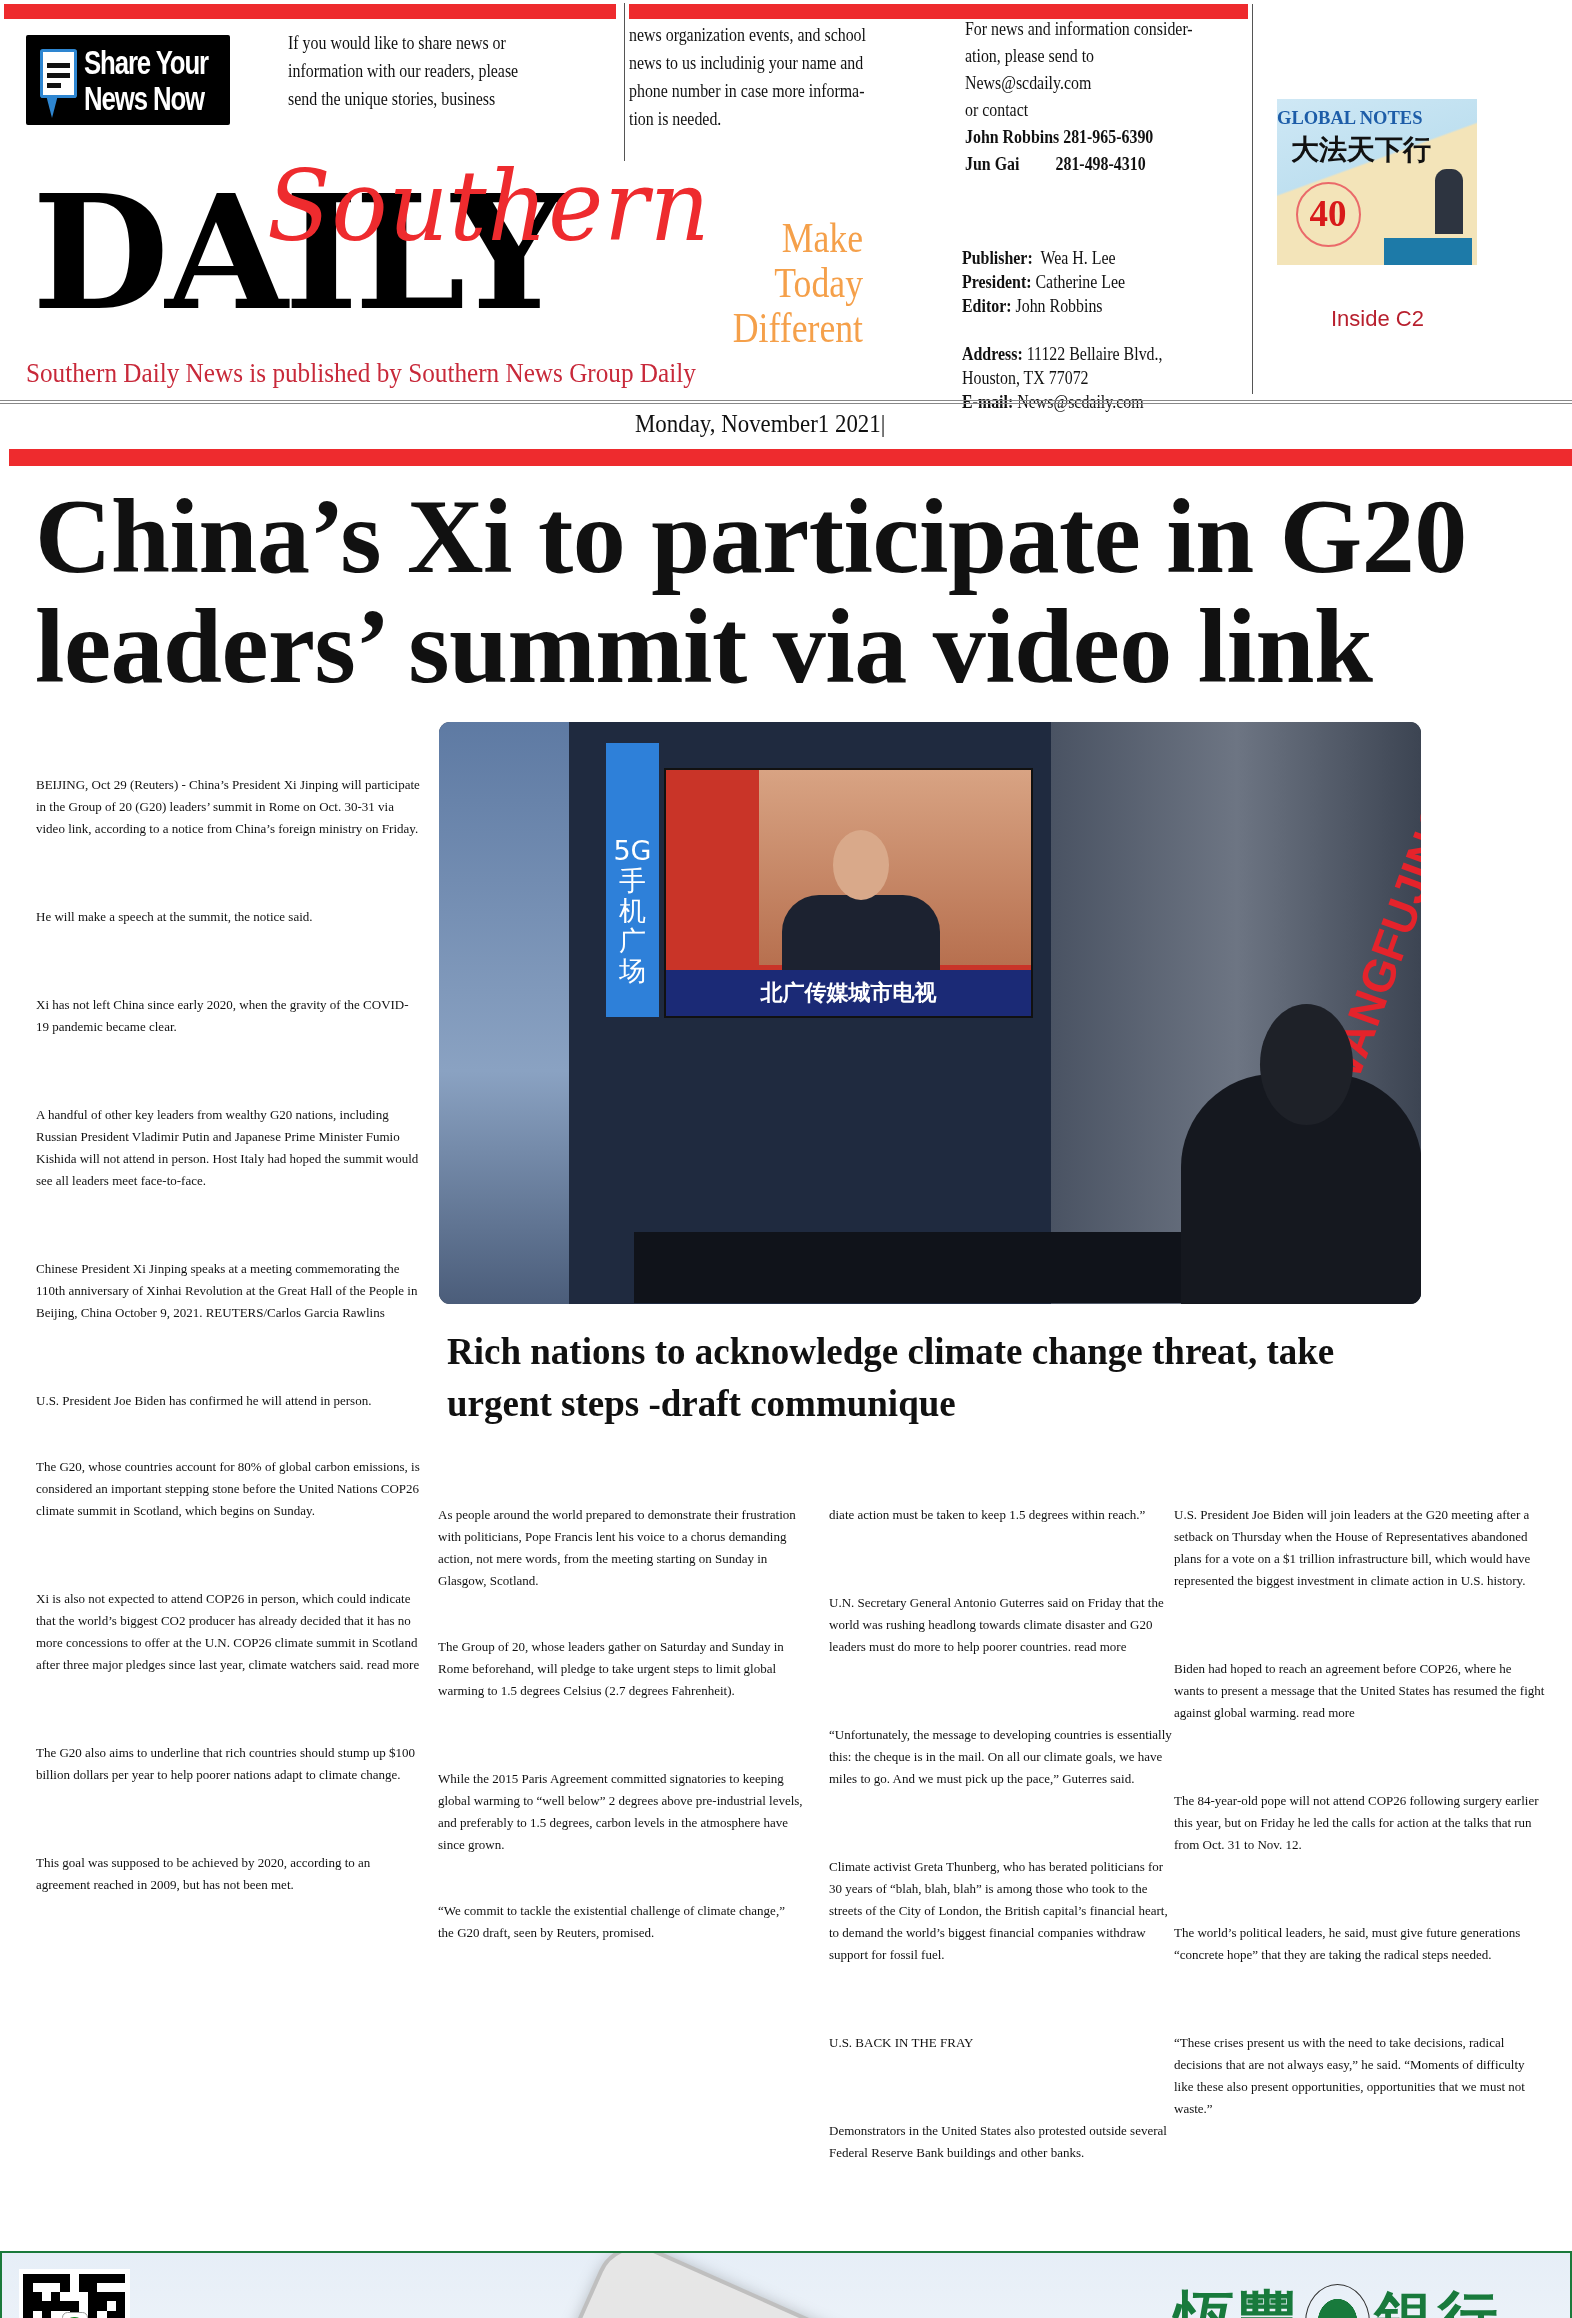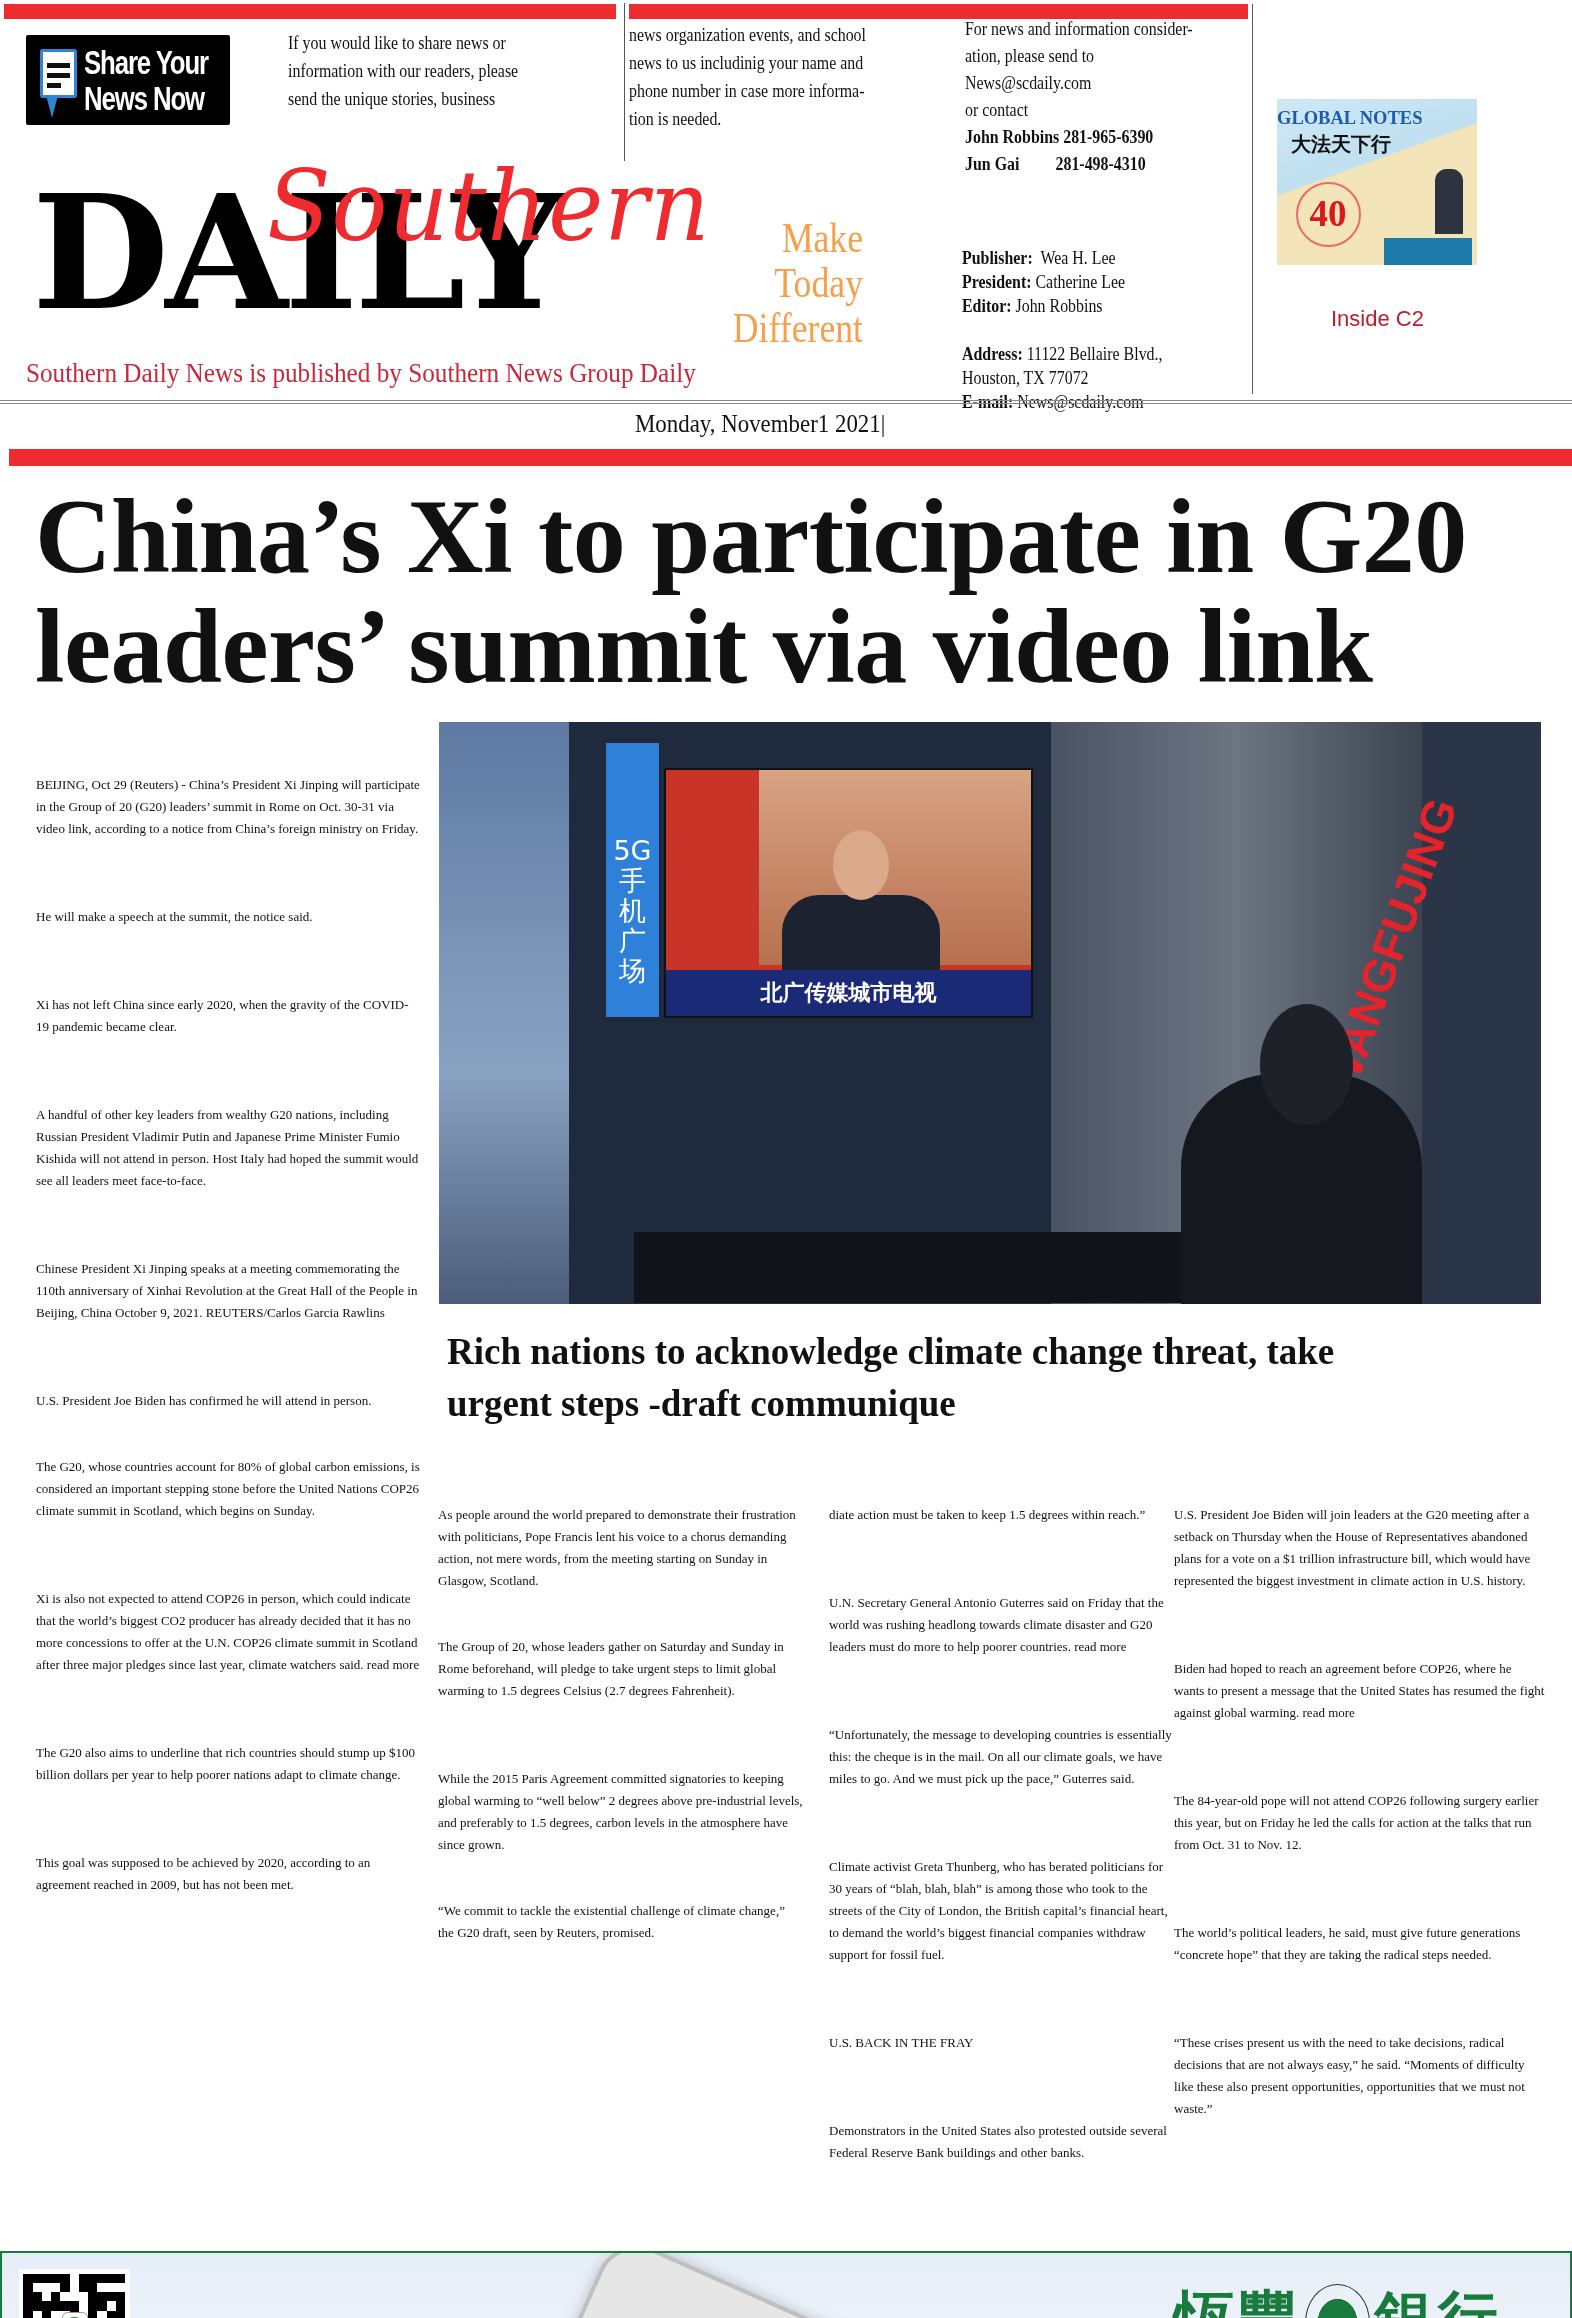--- a/index.html
+++ b/index.html
@@ -24,35 +24,35 @@
 
   .logo-southern { left: 267px; top: 160px; font-family: "DejaVu Serif", serif; font-style: italic; color: #ee2b2e; font-size: 93px; line-height: 93px; letter-spacing: 0.9px; transform: scaleY(1.05); }
   .logo-daily { left: 32px; top: 174px; font-family: "DejaVu Serif", serif; font-weight: bold; color: #000; font-size: 158px; line-height: 158px; letter-spacing: -3.7px; transform: scaleX(1.0); }
   .logo-slogan { left: 691px; top: 216px; font-family: "Liberation Serif", serif; color: #f5a04a; font-size: 42px; line-height: 45px; text-align: right; width: 172px; transform: scaleX(0.85); transform-origin: right top; }
   .logo-tagline { left: 25.5px; top: 357px; font-family: "Liberation Serif", serif; color: #c8293a; font-size: 28px; line-height: 32px; white-space: nowrap; transform: scaleX(0.9); transform-origin: left top; }
 
   .inside-c2 { left: 1331px; top: 306px; font-family: "Liberation Sans", sans-serif; font-weight: normal; color: #b8202e; font-size: 22px; }
 
   .global-notes { left: 1277px; top: 99px; width: 200px; height: 166px; background: linear-gradient(160deg, #cfe8f5 0%, #bfe0f0 40%, #f3e4b9 41%, #f3e4b9 100%); overflow: hidden; }
   .gn-title { position: absolute; left: 0; top: 9.3px; color: #1d5da8; font-weight: bold; font-size: 18.5px; white-space: nowrap; font-family: "Liberation Serif", serif; }
-  .gn-cn { position: absolute; left: 14px; top: 32px; color: #111; font-size: 20px; font-weight: bold; font-family: "DejaVu Sans", sans-serif; }
+  .gn-cn { position: absolute; left: 14px; top: 32px; color: #111; font-size: 28px; font-weight: bold; font-family: "DejaVu Sans", sans-serif; }
   .gn-40 { position: absolute; left: 18.5px; top: 83px; width: 65px; height: 65px; border: 2.8px solid #ea6a6a; border-radius: 50%; color: #d81a1a; font-size: 37px; font-weight: bold; text-align: center; line-height: 59px; }
   .gn-man { position: absolute; left: 158px; top: 70px; width: 28px; height: 65px; background: #2d3440; border-radius: 11.6px 11.6px 0 0; }
   .gn-banner { position: absolute; left: 107px; top: 139px; width: 88px; height: 27px; background: #1d7aa8; color: #e7f2f8; font-size: 6.5px; text-align: center; padding-top: 4.6px; }
 
   .dblline { position: absolute; left: 0; width: 1572px; border-top: 1.4px solid #888; }
   .dateline { left: 635px; top: 409px; font-family: "Liberation Serif", serif; font-size: 26px; color: #111; transform: scaleX(0.88); transform-origin: left top; white-space: nowrap; }
 
   
   .headline { left: 35px; top: 482px; width: 1530px; font-family: "Liberation Serif", serif; font-size: 106px; line-height: 110px; color: #111; letter-spacing: -0.5px; }
   .col-text { font-family: "Liberation Serif", serif; font-size: 13px; line-height: 22px; color: #111; white-space: pre-wrap; }
   .col-text p { margin-bottom: 22px; }
   .col-text p.tight { margin-bottom: 0; }
 
-  .photo { left: 439px; top: 722px; width: 1102px; height: 582px; background: #2a3548; overflow: hidden; }
+  .photo { left: 439px; top: 722px; width: 982px; height: 582px; background: #2a3548; overflow: hidden; border-radius: 11px; }
   .photo .sky { position: absolute; left: 0; top: 0; width: 195px; height: 582px; background: linear-gradient(180deg, #5e7aa3 0%, #8aa2c2 60%, #4b5d7a 100%); }
   .photo .bldg { position: absolute; left: 130px; top: 0; width: 496px; height: 582px; background: #1f2a3f; }
   .photo .bldg2 { position: absolute; left: 612px; top: 0; width: 371px; height: 582px; background: linear-gradient(90deg,#4a5363 0%, #6d7583 50%, #3c4452 100%); }
   .photo .screen { position: absolute; left: 225px; top: 46px; width: 369px; height: 250px; background: #c93428; border: 2.8px solid #111; }
   .photo .screen .wall { position: absolute; left: 93px; top: 0; right: 0; height: 195px; background: linear-gradient(180deg,#d8a383 0%, #b7704f 100%); }
   .photo .screen .person { position: absolute; left: 116px; top: 60px; width: 158px; height: 139px; }
   .photo .screen .head { position: absolute; left: 51px; top: 0; width: 56px; height: 70px; background: #d9a98a; border-radius: 50%; }
   .photo .screen .suit { position: absolute; left: 0; top: 65px; width: 158px; height: 83px; background: #1c2230; border-radius: 37px 37px 0 0; }
   .photo .screen .caption { position: absolute; left: 0; right: 0; bottom: 0; height: 46px; background: #1b2a76; color: #fff; font-family: "DejaVu Sans", sans-serif; font-weight: bold; font-size: 22px; text-align: center; line-height: 46px; margin-top: 13px; }
   .photo .vsign { position: absolute; left: 167px; top: 21px; width: 53px; height: 274px; background: #2e80d9; color: #fff; font-family: "DejaVu Sans", sans-serif; font-size: 27px; line-height: 30px; text-align: center; padding-top: 93px; }

